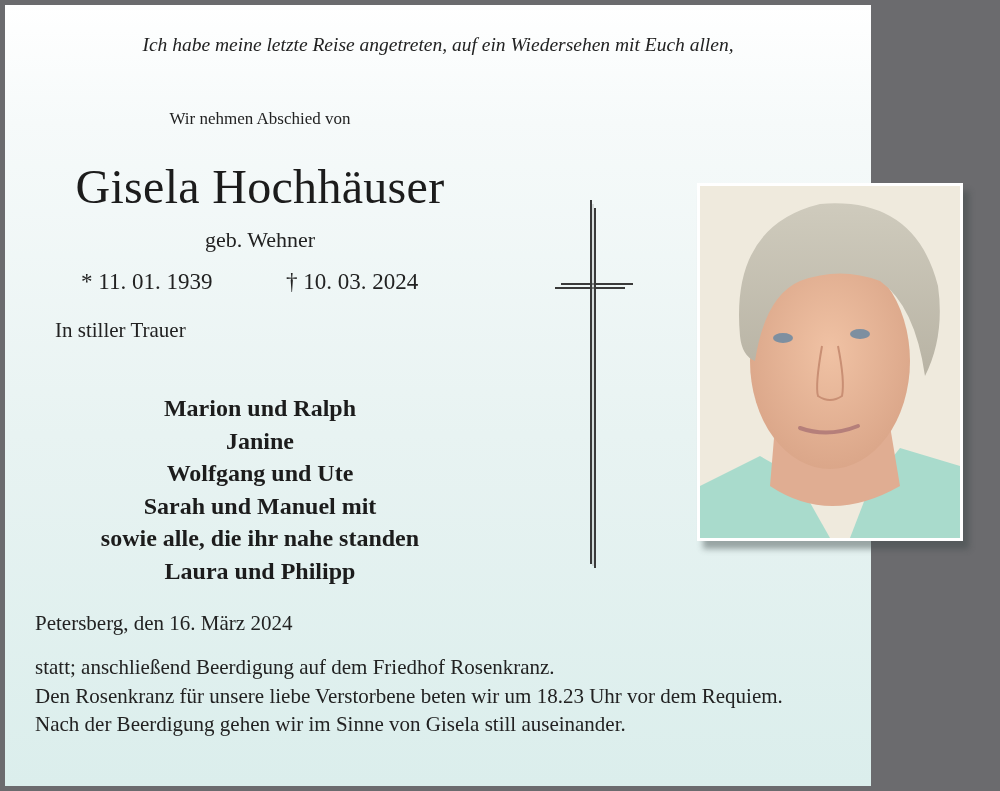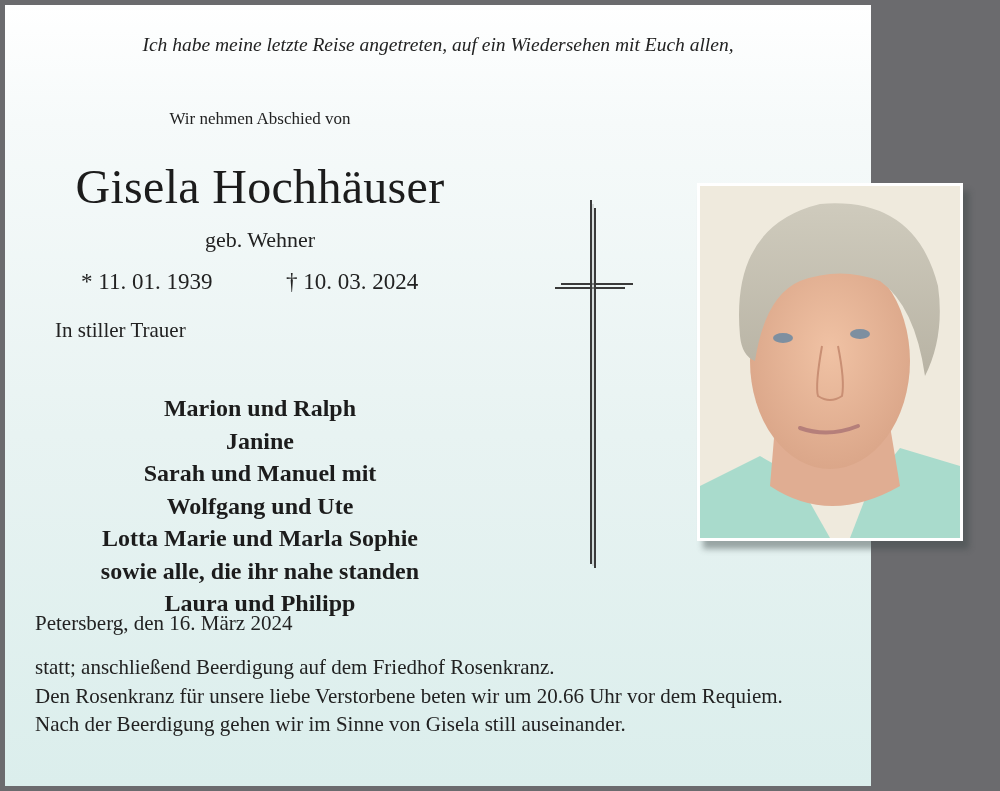--- a/index.html
+++ b/index.html
@@ -81,23 +81,22 @@
   <div class="dates">
     <span class="birth">* 11. 01. 1939</span>
     <span class="death">† 10. 03. 2024</span>
   </div>
 
   <div class="mourning">In stiller Trauer</div>
 
   <div class="family">
     <div>Marion und Ralph</div>
     <div>Janine</div>
+    <div>Wolfgang und Ute</div>
     <div>Sarah und Manuel mit</div>
-    <div>Wolfgang und Ute</div>
-    <div>Lotta Marie und Marla Sophie</div>
     <div>sowie alle, die ihr nahe standen</div>
     <div>Laura und Philipp</div>
   </div>
 
   <svg class="cross" viewBox="0 0 90 370">
     <g stroke="#3a3a3a" stroke-width="2" fill="none">
       <line x1="38" y1="2" x2="38" y2="366"></line>
       <line x1="42" y1="10" x2="42" y2="370"></line>
       <line x1="8" y1="86" x2="80" y2="86"></line>
       <line x1="2" y1="90" x2="72" y2="90"></line>
@@ -137,16 +136,16 @@
 
         <path d="M100 242 Q128 252 158 240" fill="none" stroke="#b57f7a" stroke-width="4" stroke-linecap="round"></path>
       </svg>
     </div>
   </div>
 
   <div class="place-date">Petersberg, den 16. März 2024</div>
 
   <div class="details">
     <div>statt; anschließend Beerdigung auf dem Friedhof Rosenkranz.</div>
-    <div>Den Rosenkranz für unsere liebe Verstorbene beten wir um 20.66 Uhr vor dem Requiem.</div>
+    <div>Den Rosenkranz für unsere liebe Verstorbene beten wir um 18.23 Uhr vor dem Requiem.</div>
     <div>Nach der Beerdigung gehen wir im Sinne von Gisela still auseinander.</div>
   </div>
 </div>
 
 </body></html>

